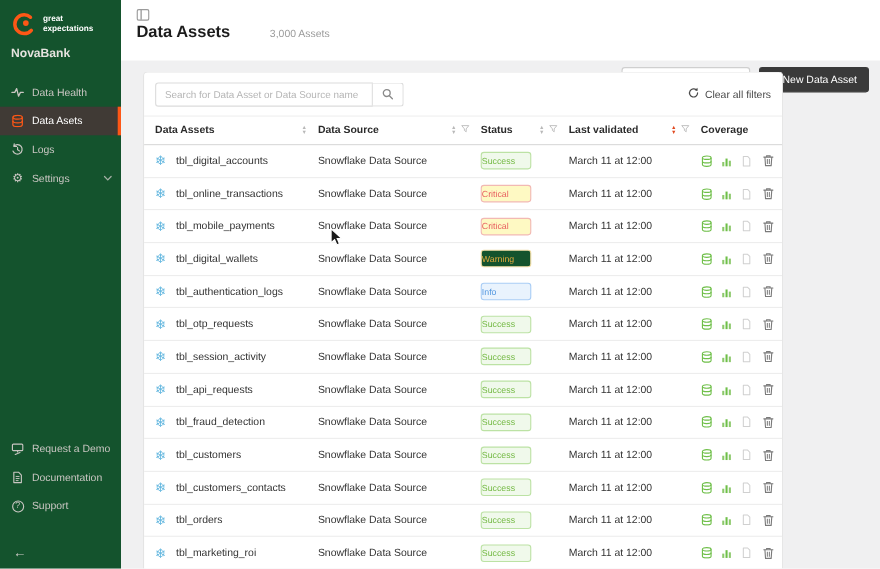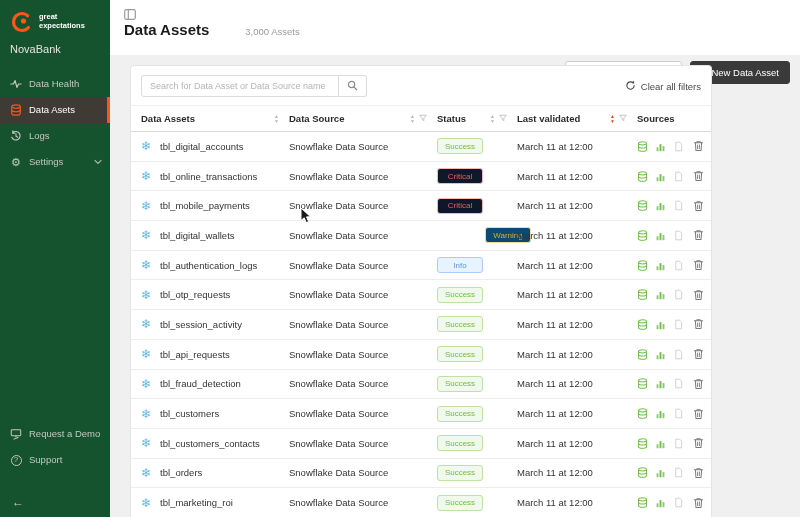--- a/index.html
+++ b/index.html
@@ -5,23 +5,23 @@
   * { box-sizing: border-box; margin: 0; padding: 0; }
   html,body { width:800px; height:517px; overflow:hidden; }
   body { font-family:"Liberation Sans", sans-serif; background:#f0f0f1; position:relative; }
 
   
   .sidebar { position:absolute; left:0; top:0; width:110px; height:517px; background:#14532d; color:#d8d5d1; z-index:5; }
   .logo-block { padding:10px 10px 0 10px; }
   .logo-row { display:flex; align-items:center; gap:5px; }
   .logo-mark { width:24px; height:24px; flex:0 0 auto; }
   .logo-text { font-size:7.5px; font-weight:bold; color:#fff; line-height:1.15; }
-  .org-name { margin-top:9px; font-size:11px; color:#e6e3df; }
+  .org-name { margin-top:9px; font-size:11px; color:#e6e3df;font-weight:bold; }
   .nav { margin-top:16px; }
-  .nav-item { display:flex; gap:7px; padding:7px 8px 7px 10px; font-size:9.5px; color:#c9c6c2; cursor:pointer; position:relative; }
+  .nav-item { display:flex; align-items:center; gap:7px; padding:7px 8px 7px 10px; font-size:9.5px; color:#c9c6c2; cursor:pointer; position:relative; }
   .nav-item .nicon { width:12px; height:12px; display:flex; align-items:center; justify-content:center; flex:0 0 auto; font-size:11px; line-height:1; }
   .nav-item.active { background:#403a35; color:#fff; }
   .nav-item.active::after { content:""; position:absolute; right:0; top:0; bottom:0; width:3px; background:#fd5716; }
   .nav-item.active .nicon { color:#fd5716; }
   .chevron { margin-left:auto; opacity:.8; }
   .side-footer { position:absolute; bottom:44px; left:0; right:0; }
   .collapse-btn { position:absolute; bottom:8px; left:12px; font-size:12px; color:#cfccc8; cursor:pointer; }
   .q-circle { width:11px; height:11px; border:1px solid #c9c6c2; border-radius:50%; font-size:8px; display:flex; align-items:center; justify-content:center; }
 
   
@@ -48,24 +48,24 @@
   .thead { height:27px; border-top:1px solid #efefef; border-bottom:1px solid #d9d9d9; font-size:9.5px; font-weight:bold; color:#2b2b2b; }
   .th { display:flex; align-items:center; gap:4px; }
   .th .hicons { margin-left:auto; display:flex; align-items:center; gap:4px; padding-right:10px; }
   .sort { display:flex; flex-direction:column; line-height:0; cursor:pointer; }
   .sort i { font-style:normal; font-size:5px; color:#b8b8b8; line-height:5px; }
   .sort.active i { color:#e0491f; }
   .trow { height:29.7px; border-bottom:1px solid #ededed; font-size:9.5px; color:#333; }
   .name-cell { display:flex; align-items:center; gap:9px; }
   .snowflake { color:#5fb5de; font-size:12px; line-height:1; }
   .asset-name { cursor:pointer; }
-  .badge { display:inline-block; font-size:8px; padding:2.5px 0; width:46px; text-align:center; border-radius:3px; border:1px solid transparent; }
+  .badge { display:inline-block; font-size:8px; padding:2.5px 0; width:46px; border-radius:3px; border:1px solid transparent; }
   .badge-success { background:#f0f9eb; border-color:#bce2a4; color:#74b944; }
-  .badge-critical { background:#0f172a; border-color:#f2b9b3; color:#e86060; }
-  .badge-warning { background:#0c4a6e; border-color:#eedaa2; color:#dfa93c;margin-left:48px; }
+  .badge-critical { background:#fef9c3; border-color:#f2b9b3; color:#e86060; }
+  .badge-warning { background:#14532d; border-color:#eedaa2; color:#dfa93c; }
   .badge-info    { background:#e9f3fd; border-color:#a9cdf5; color:#5599e0; }
   .coverage-cell { display:flex; align-items:center; gap:7px; }
   .trash-cell { display:flex; justify-content:flex-end; padding-right:4px; }
   .icon-btn { cursor:pointer; display:flex; align-items:center; }
 
   .cursor { position:absolute; left:300px; top:207px; z-index:50; pointer-events:none; }
 </style>
 </head>
 <body>
 
@@ -129,20 +129,31 @@
   <div class="side-footer">
     <div class="nav-item">
       <span class="nicon">
         <svg width="12" height="12" viewBox="0 0 14 14">
             <rect x="1.5" y="2" width="11" height="7" rx="1" fill="none" stroke="#c9c6c2" stroke-width="1.2"></rect>
             <line x1="7" y1="9" x2="7" y2="11" stroke="#c9c6c2" stroke-width="1.2"></line>
             <line x1="4.5" y1="13" x2="9.5" y2="11" stroke="#c9c6c2" stroke-width="1.2" stroke-linecap="round"></line>
           </svg>
       </span>
       <span>Request a Demo</span>
+    </div>
+    <div class="nav-item">
+      <span class="nicon">
+        <svg width="12" height="12" viewBox="0 0 14 14">
+            <path d="M3 1.5h5l3 3V12.5H3z" fill="none" stroke="#c9c6c2" stroke-width="1.2" stroke-linejoin="round"></path>
+            <line x1="5" y1="6" x2="9" y2="6" stroke="#c9c6c2" stroke-width="1"></line>
+            <line x1="5" y1="8.2" x2="9" y2="8.2" stroke="#c9c6c2" stroke-width="1"></line>
+            <line x1="5" y1="10.4" x2="8" y2="10.4" stroke="#c9c6c2" stroke-width="1"></line>
+          </svg>
+      </span>
+      <span>Documentation</span>
     </div>
     <div class="nav-item">
       <span class="nicon">
           <span class="q-circle">?</span>
         </span>
       <span>Support</span>
     </div>
   </div>
   <div class="collapse-btn">←</div>
 </div>
@@ -231,21 +242,21 @@
         <span class="sort active">
             <i>▲</i>
             <i>▼</i>
           </span>
         <span><svg width="8" height="8" viewBox="0 0 10 10">
               <path d="M1 1.5h8L6 5.2v3.3L4 7V5.2z" fill="none" stroke="#b8b8b8" stroke-width="1"></path>
             </svg></span>
       </span>
     </div>
     <div class="th">
-      <span>Sources</span>
+      <span>Coverage</span>
     </div>
     <div class="th"></div>
   </div>
 
   <div>
       <div class="grid trow">
     <div class="name-cell">
       <span class="snowflake">❄</span>
       <span class="asset-name">tbl_digital_accounts</span>
     </div>

